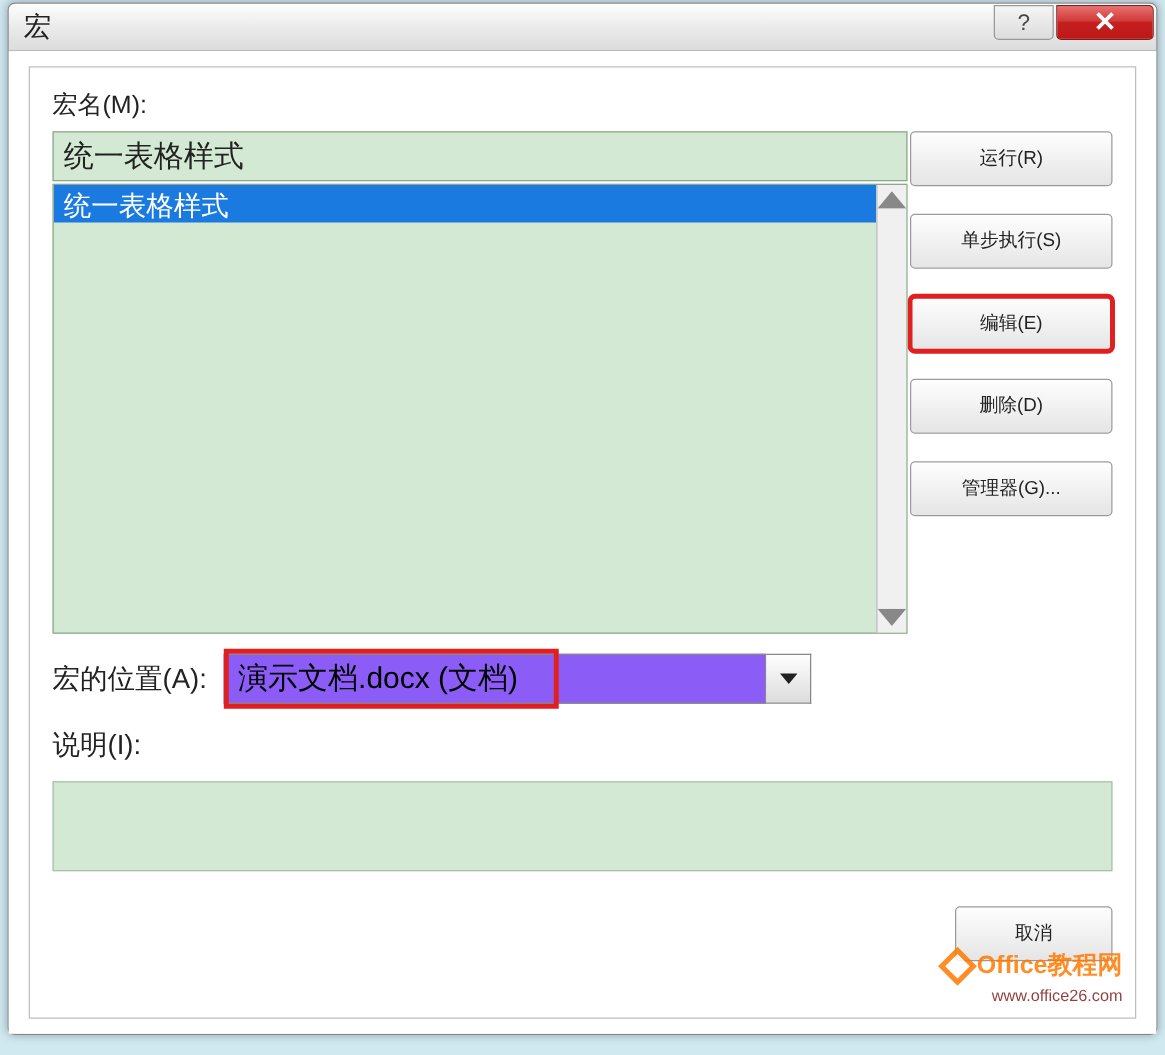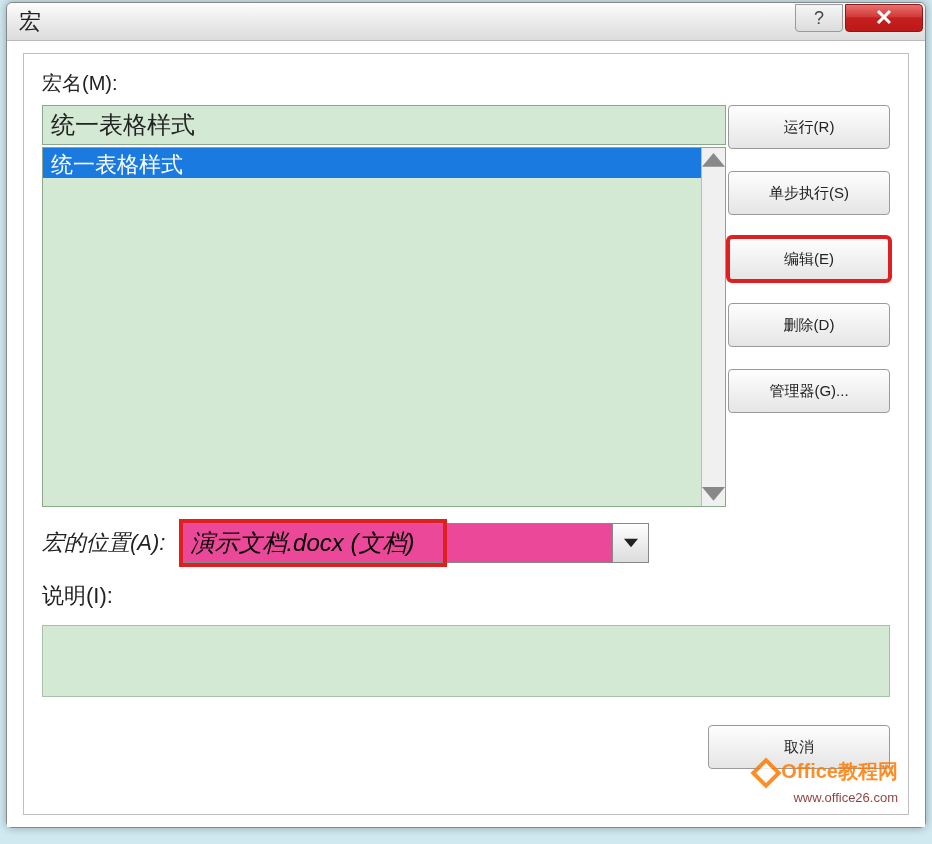--- a/index.html
+++ b/index.html
@@ -159,38 +159,37 @@
     }
     .highlighted {
       outline: 4px solid #e02020;
       outline-offset: -2px;
     }
     .location-row {
       display: flex;
       align-items: center;
       margin-top: 16px;
       gap: 14px;
-      font-style: italic;
     }
     .location-label {
       font-size: 22px;
       color: #222;
       white-space: nowrap;
     }
     .combo {
       flex: 0 0 470px;
       height: 40px;
       display: flex;
       align-items: stretch;
       position: relative;
     }
     .combo-text {
       flex: 1;
       border: 1px solid #888;
-      background: #ec4899;
+      background: #8b5cf6;
       font-size: 24px;
       padding: 2px 10px;
       line-height: 34px;
     }
     .combo-highlight {
       position: absolute;
       left: 0;
       top: -4px;
       width: 268px;
       height: 48px;
@@ -219,21 +218,21 @@
       height: 72px;
       background: #d3e9d3;
       border: 1px solid #a8c0a8;
     }
     .bottom-row {
       display: flex;
       justify-content: flex-end;
       margin-top: 28px;
     }
     .cancel-btn {
-      width: 182px;
+      width: 126px;
     }
     .watermark {
       position: absolute;
       right: 10px;
       bottom: 8px;
       font-size: 20px;
       color: #ff7a00;
       font-weight: bold;
       opacity: 0.85;
       text-align: right;

